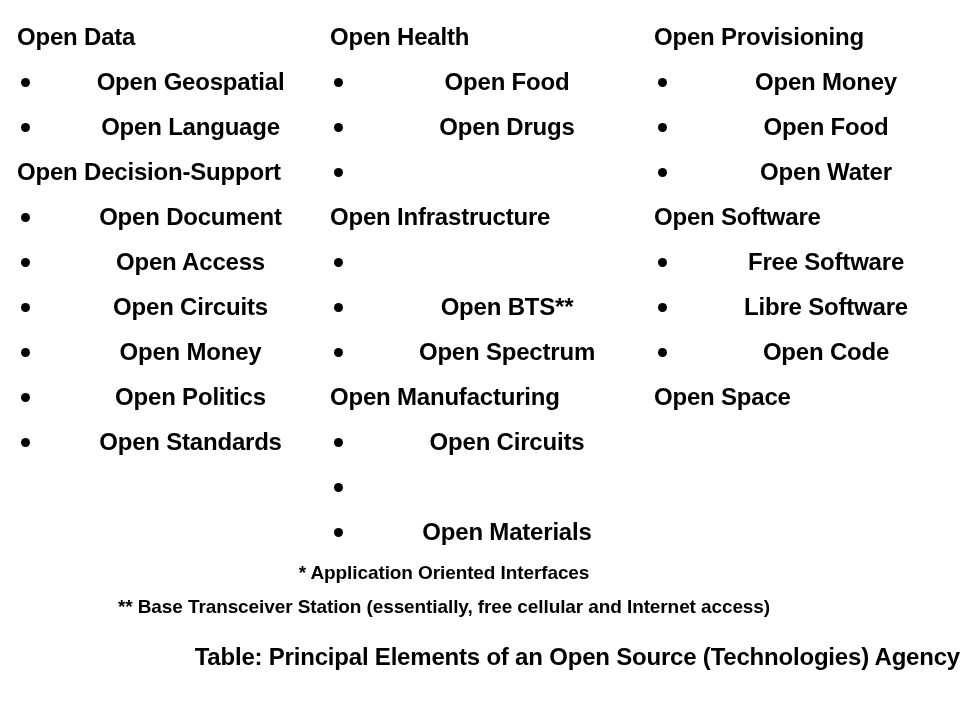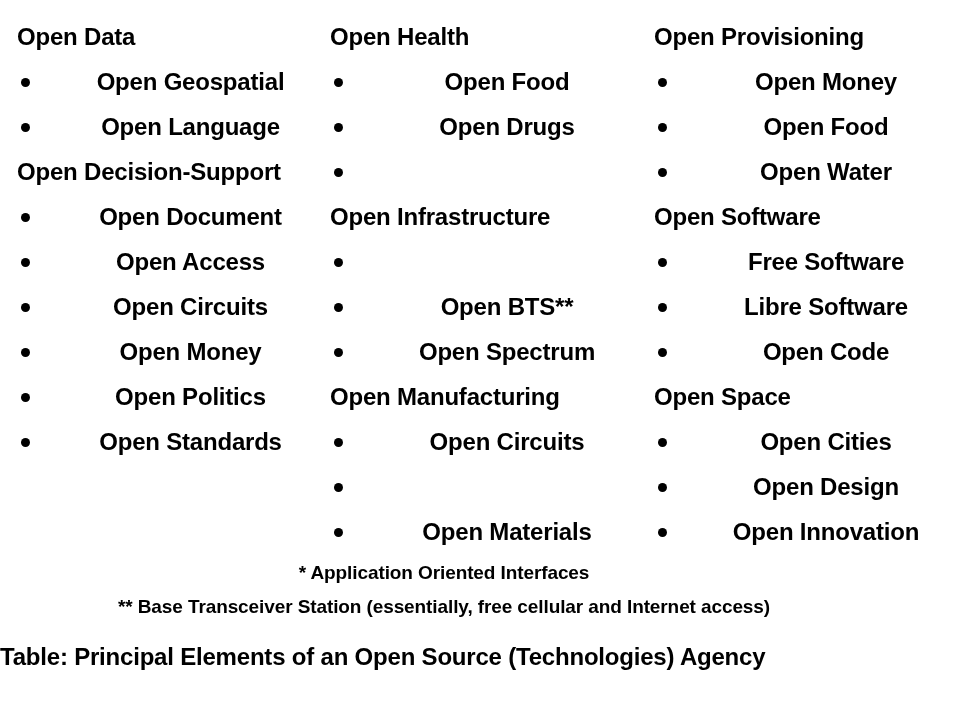--- a/index.html
+++ b/index.html
@@ -95,21 +95,21 @@
     font-weight: bold;
     line-height: 34px;
     white-space: nowrap;
     letter-spacing: -0.1px;
   }
   .caption {
     position: absolute;
     left: 0;
     top: 638px;
     width: 960px;
-    text-align: left;
+    text-align: right;
     font-size: 24px;
     font-weight: bold;
     line-height: 38px;
     white-space: nowrap;
     letter-spacing: -0.2px;
   }
 </style>
 </head>
 <body>
 
@@ -178,25 +178,20 @@
         <div class="group">
           <div class="group-header">Open Software</div>
           <ul class="bullet-list">
             <li class="bullet-item"><span class="bullet-dot"></span><span class="bullet-label">Free Software</span></li>
             <li class="bullet-item"><span class="bullet-dot"></span><span class="bullet-label">Libre Software</span></li>
             <li class="bullet-item"><span class="bullet-dot"></span><span class="bullet-label">Open Code</span></li>
           </ul>
         </div>
         <div class="group">
           <div class="group-header">Open Space</div>
-          <ul class="bullet-list">
-            <li class="bullet-item"><span class="bullet-dot"></span><span class="bullet-label">Open Cities</span></li>
-            <li class="bullet-item"><span class="bullet-dot"></span><span class="bullet-label">Open Design</span></li>
-            <li class="bullet-item"><span class="bullet-dot"></span><span class="bullet-label">Open Innovation</span></li>
-          </ul>
         </div>
       </div>
     </div>
 
   <div class="footnotes">
       <div class="footnote">* Application Oriented Interfaces</div>
       <div class="footnote">** Base Transceiver Station (essentially, free cellular and Internet access)</div>
     </div>
 
   <div class="caption">Table: Principal Elements of an Open Source (Technologies) Agency</div>

